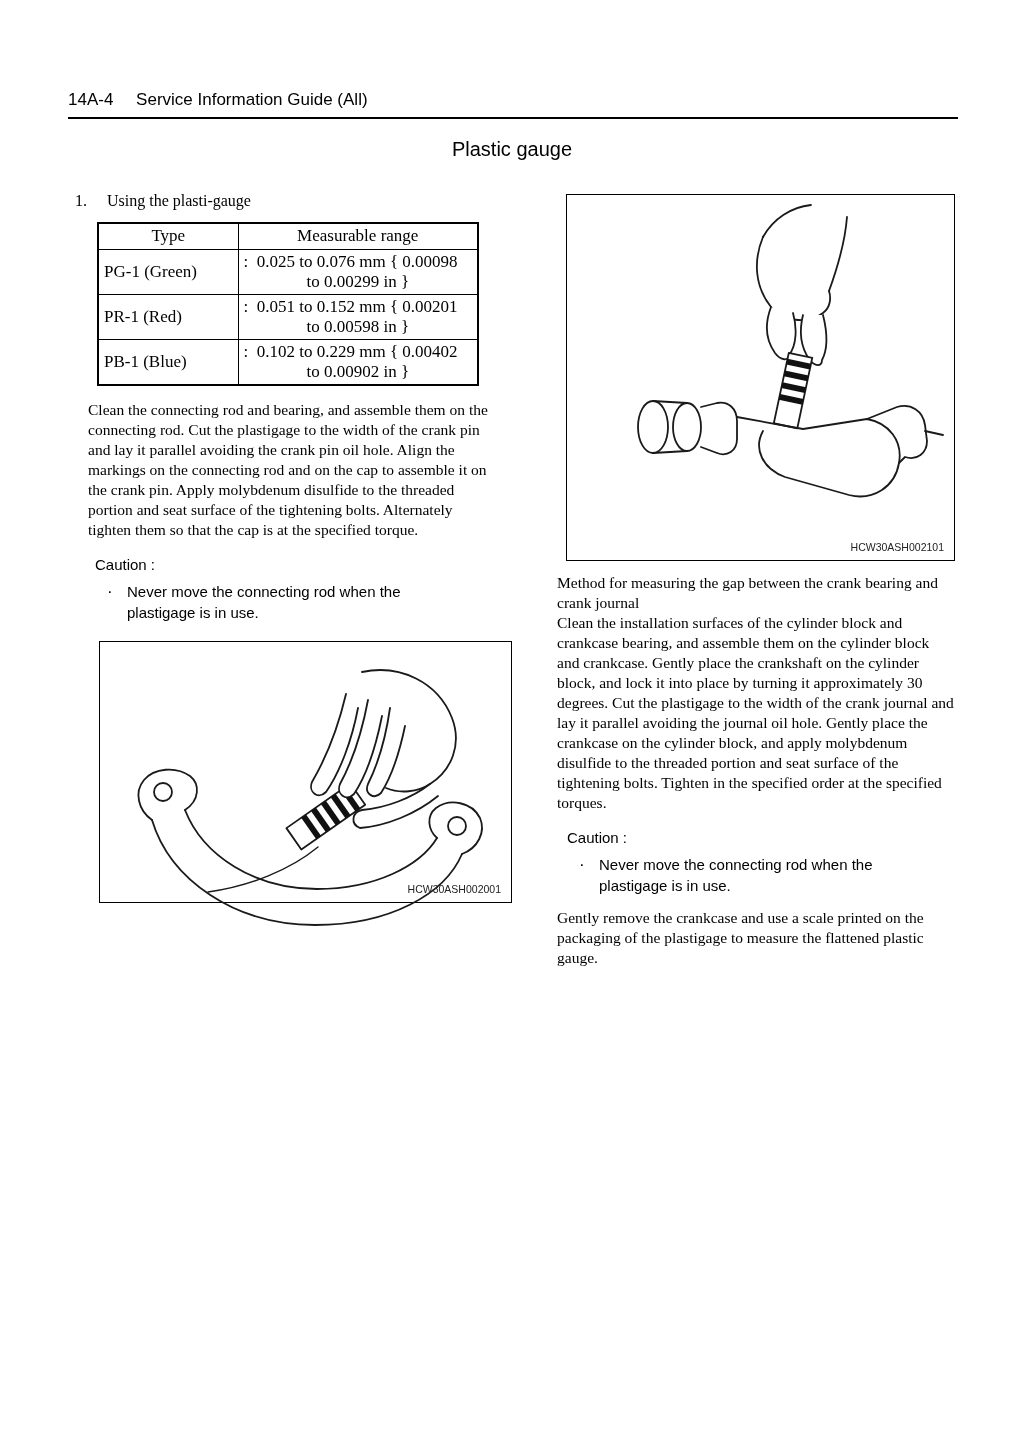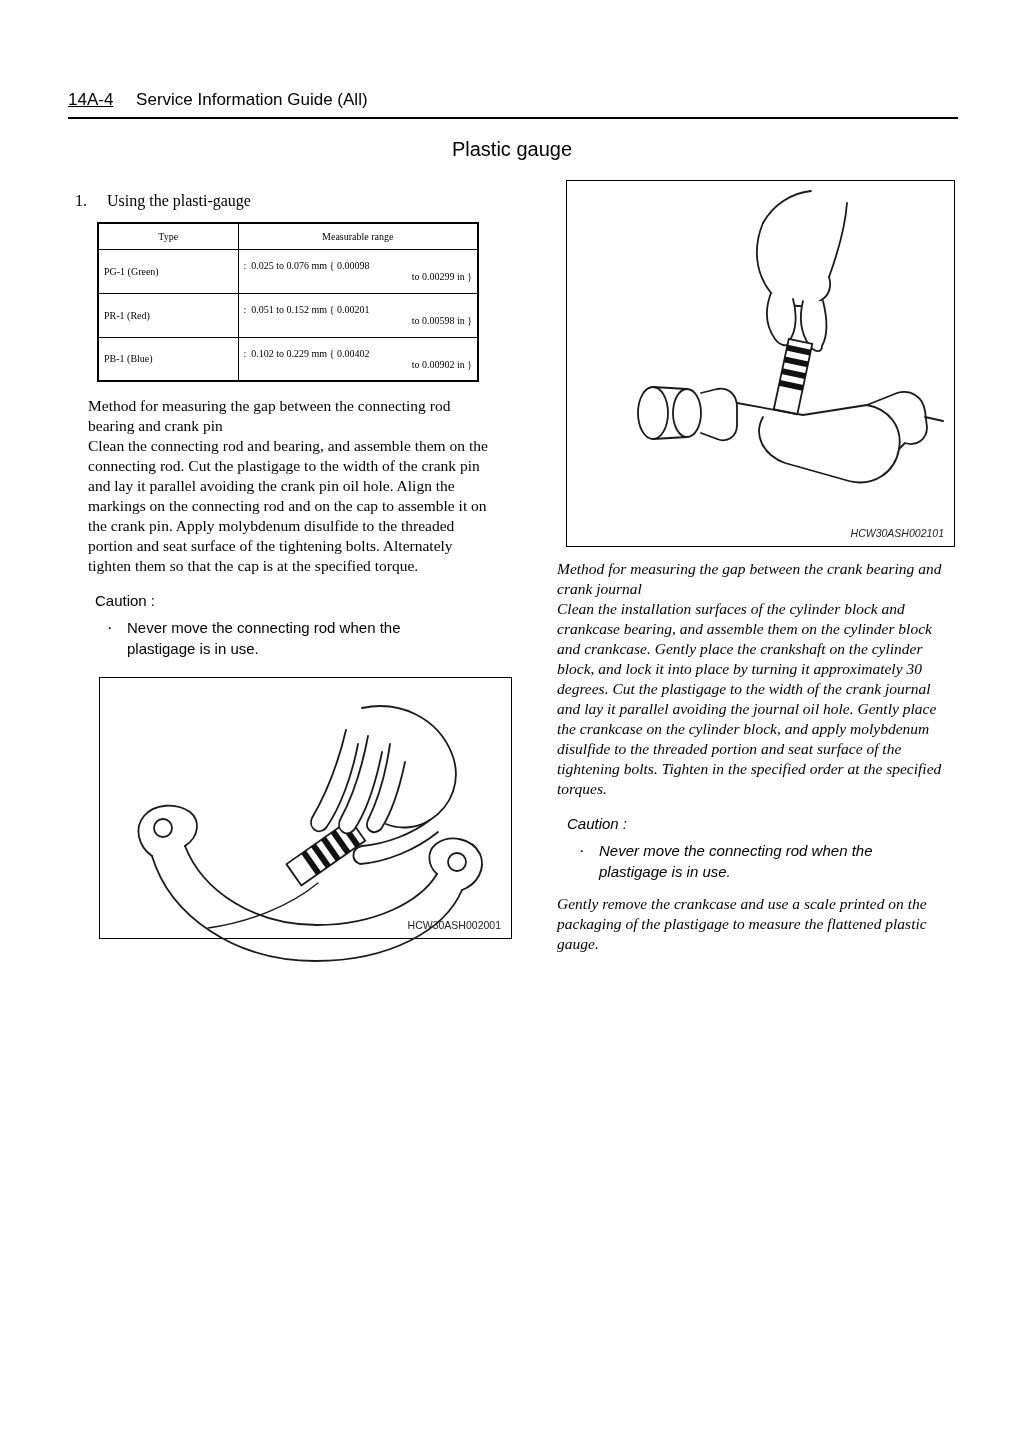--- a/index.html
+++ b/index.html
@@ -14,51 +14,51 @@
     overflow:hidden;
   }
   
   .header {
     position:absolute; left:68px; top:90px; width:890px;
     font-family:"Liberation Sans", sans-serif;
     font-size:17px; color:#000;
     border-bottom:2px solid #000;
     padding-bottom:7px;
   }
-  .header .page-label { margin-right:18px;text-decoration:underline; }
+  .header .page-label { margin-right:18px; }
   
   .page-title {
     position:absolute; left:0; top:138px; width:1024px;
     text-align:center;
     font-family:"Liberation Sans", sans-serif;
     font-size:20px;
   }
   
   .col-left { position:absolute; left:75px; top:192px; width:440px; }
-  .col-right{ position:absolute; left:557px; top:180px; width:398px;font-style:italic; }
+  .col-right{ position:absolute; left:557px; top:194px; width:398px; }
 
   .intro-row { display:flex; font-size:16px; }
   .intro-row .num { width:32px; }
 
   table.gauge {
     border-collapse:collapse;
     margin:12px 0 0 22px;
-    font-size:10px;
+    font-size:17px;
   }
   table.gauge th, table.gauge td {
     border:1px solid #000;
     padding:2px 5px;
     vertical-align:middle;
   }
   table.gauge { border:2px solid #000; }
   table.gauge th { font-weight:normal; text-align:center; height:26px; }
   td.type-cell { width:140px; text-align:left; }
   td.range-cell { width:240px; height:44px; }
   .range-l1 { text-align:left; white-space:pre-wrap; }
-  .range-l2 { text-align:right; }
+  .range-l2 { text-align:center; }
 
   .body-block { margin:14px 0 0 13px; width:403px; font-size:15.5px; line-height:20px; }
   .col-right .body-block { margin:12px 0 0 0; width:398px; }
 
   .caution { margin:16px 0 0 20px; font-family:"Liberation Sans", sans-serif; font-size:15px; }
   .col-right .caution { margin-left:10px; }
   .caution-label { margin-bottom:8px; }
   .caution-item { display:flex; margin-left:12px; }
   .caution-bullet { width:20px; font-size:17px; line-height:21px; }
   .caution-text { width:330px; line-height:21px; }
@@ -120,21 +120,20 @@
         <td class="type-cell">PB-1 (Blue)</td>
         <td class="range-cell">
           <div class="range-l1">:  0.102 to 0.229 mm { 0.00402</div>
           <div class="range-l2">to 0.00902 in }</div>
         </td>
       </tr>
     </tbody>
       </table>
 
     <div class="body-block">
-      <div>Method for measuring the gap between the connecting rod bearing and crank pin</div>
       <div>Clean the connecting rod and bearing, and assemble them on the connecting rod. Cut the plastigage to the width of the crank pin and lay it parallel avoiding the crank pin oil hole. Align the markings on the connecting rod and on the cap to assemble it on the crank pin. Apply molybdenum disulfide to the threaded portion and seat surface of the tightening bolts. Alternately tighten them so that the cap is at the specified torque.</div>
     </div>
 
     <div class="caution">
       <div class="caution-label">Caution :</div>
       <div class="caution-item">
         <span class="caution-bullet">·</span>
         <span class="caution-text">Never move the connecting rod when the plastigage is in use.</span>
       </div>
     </div>

